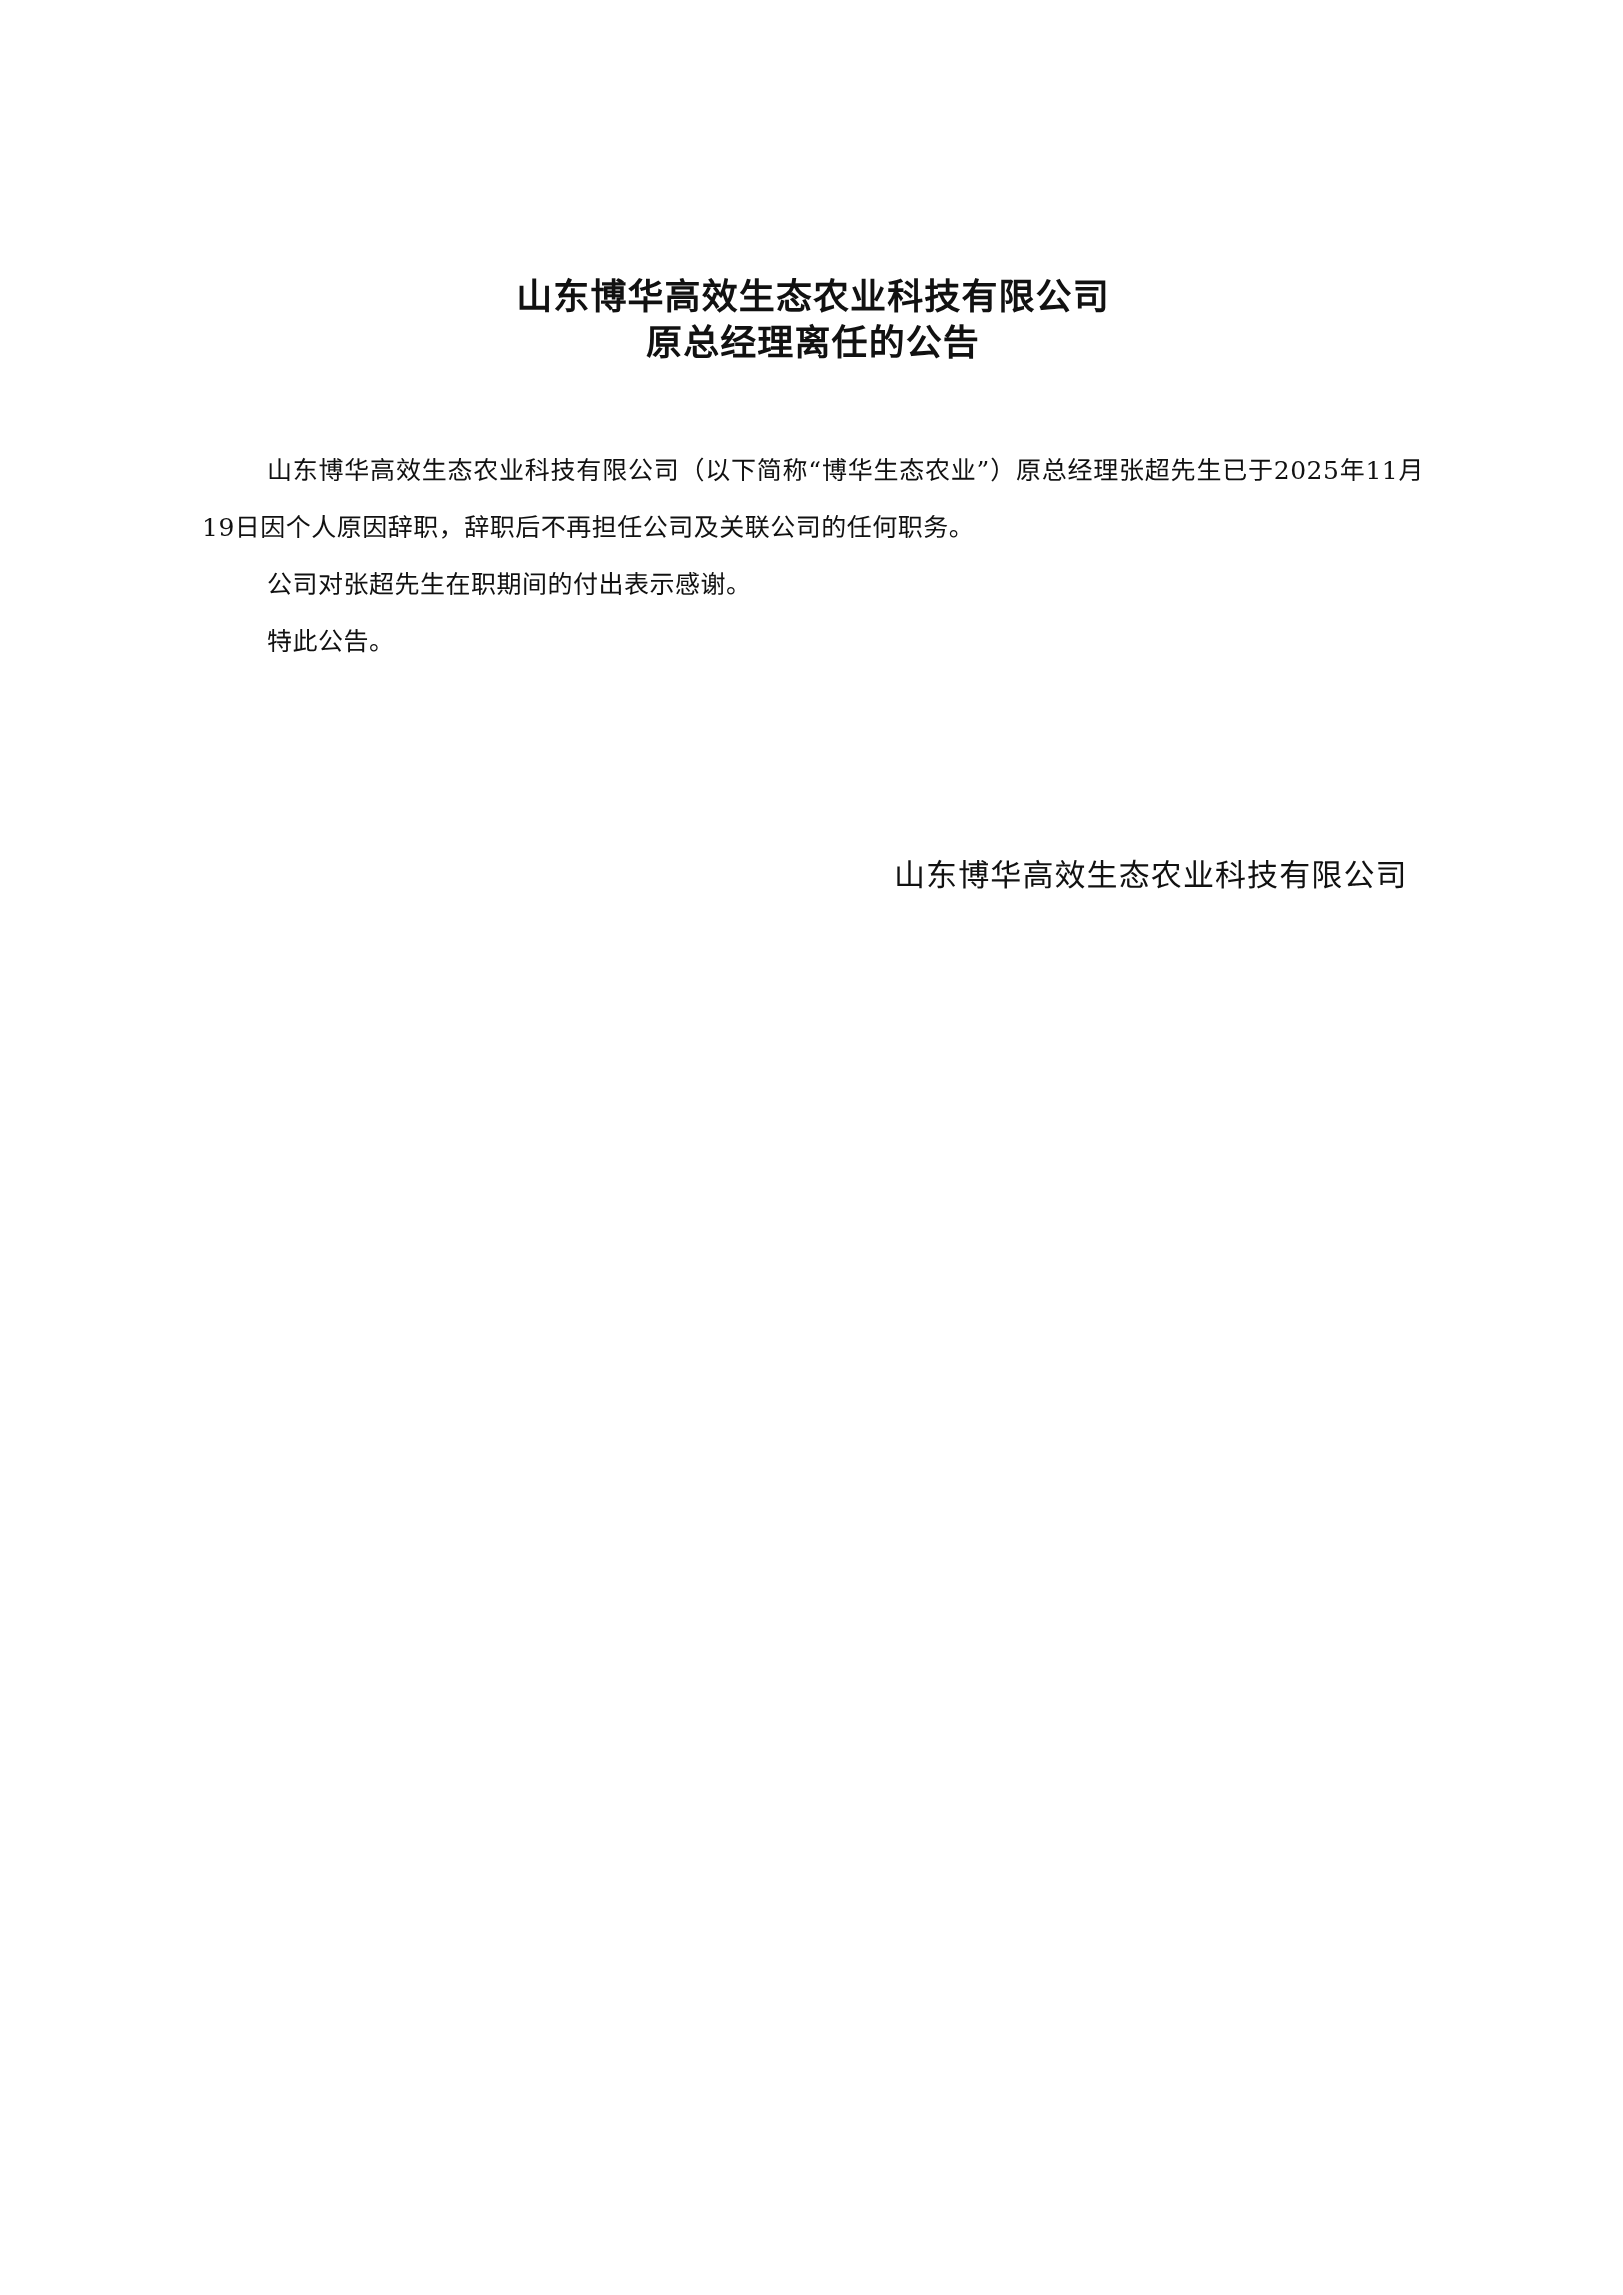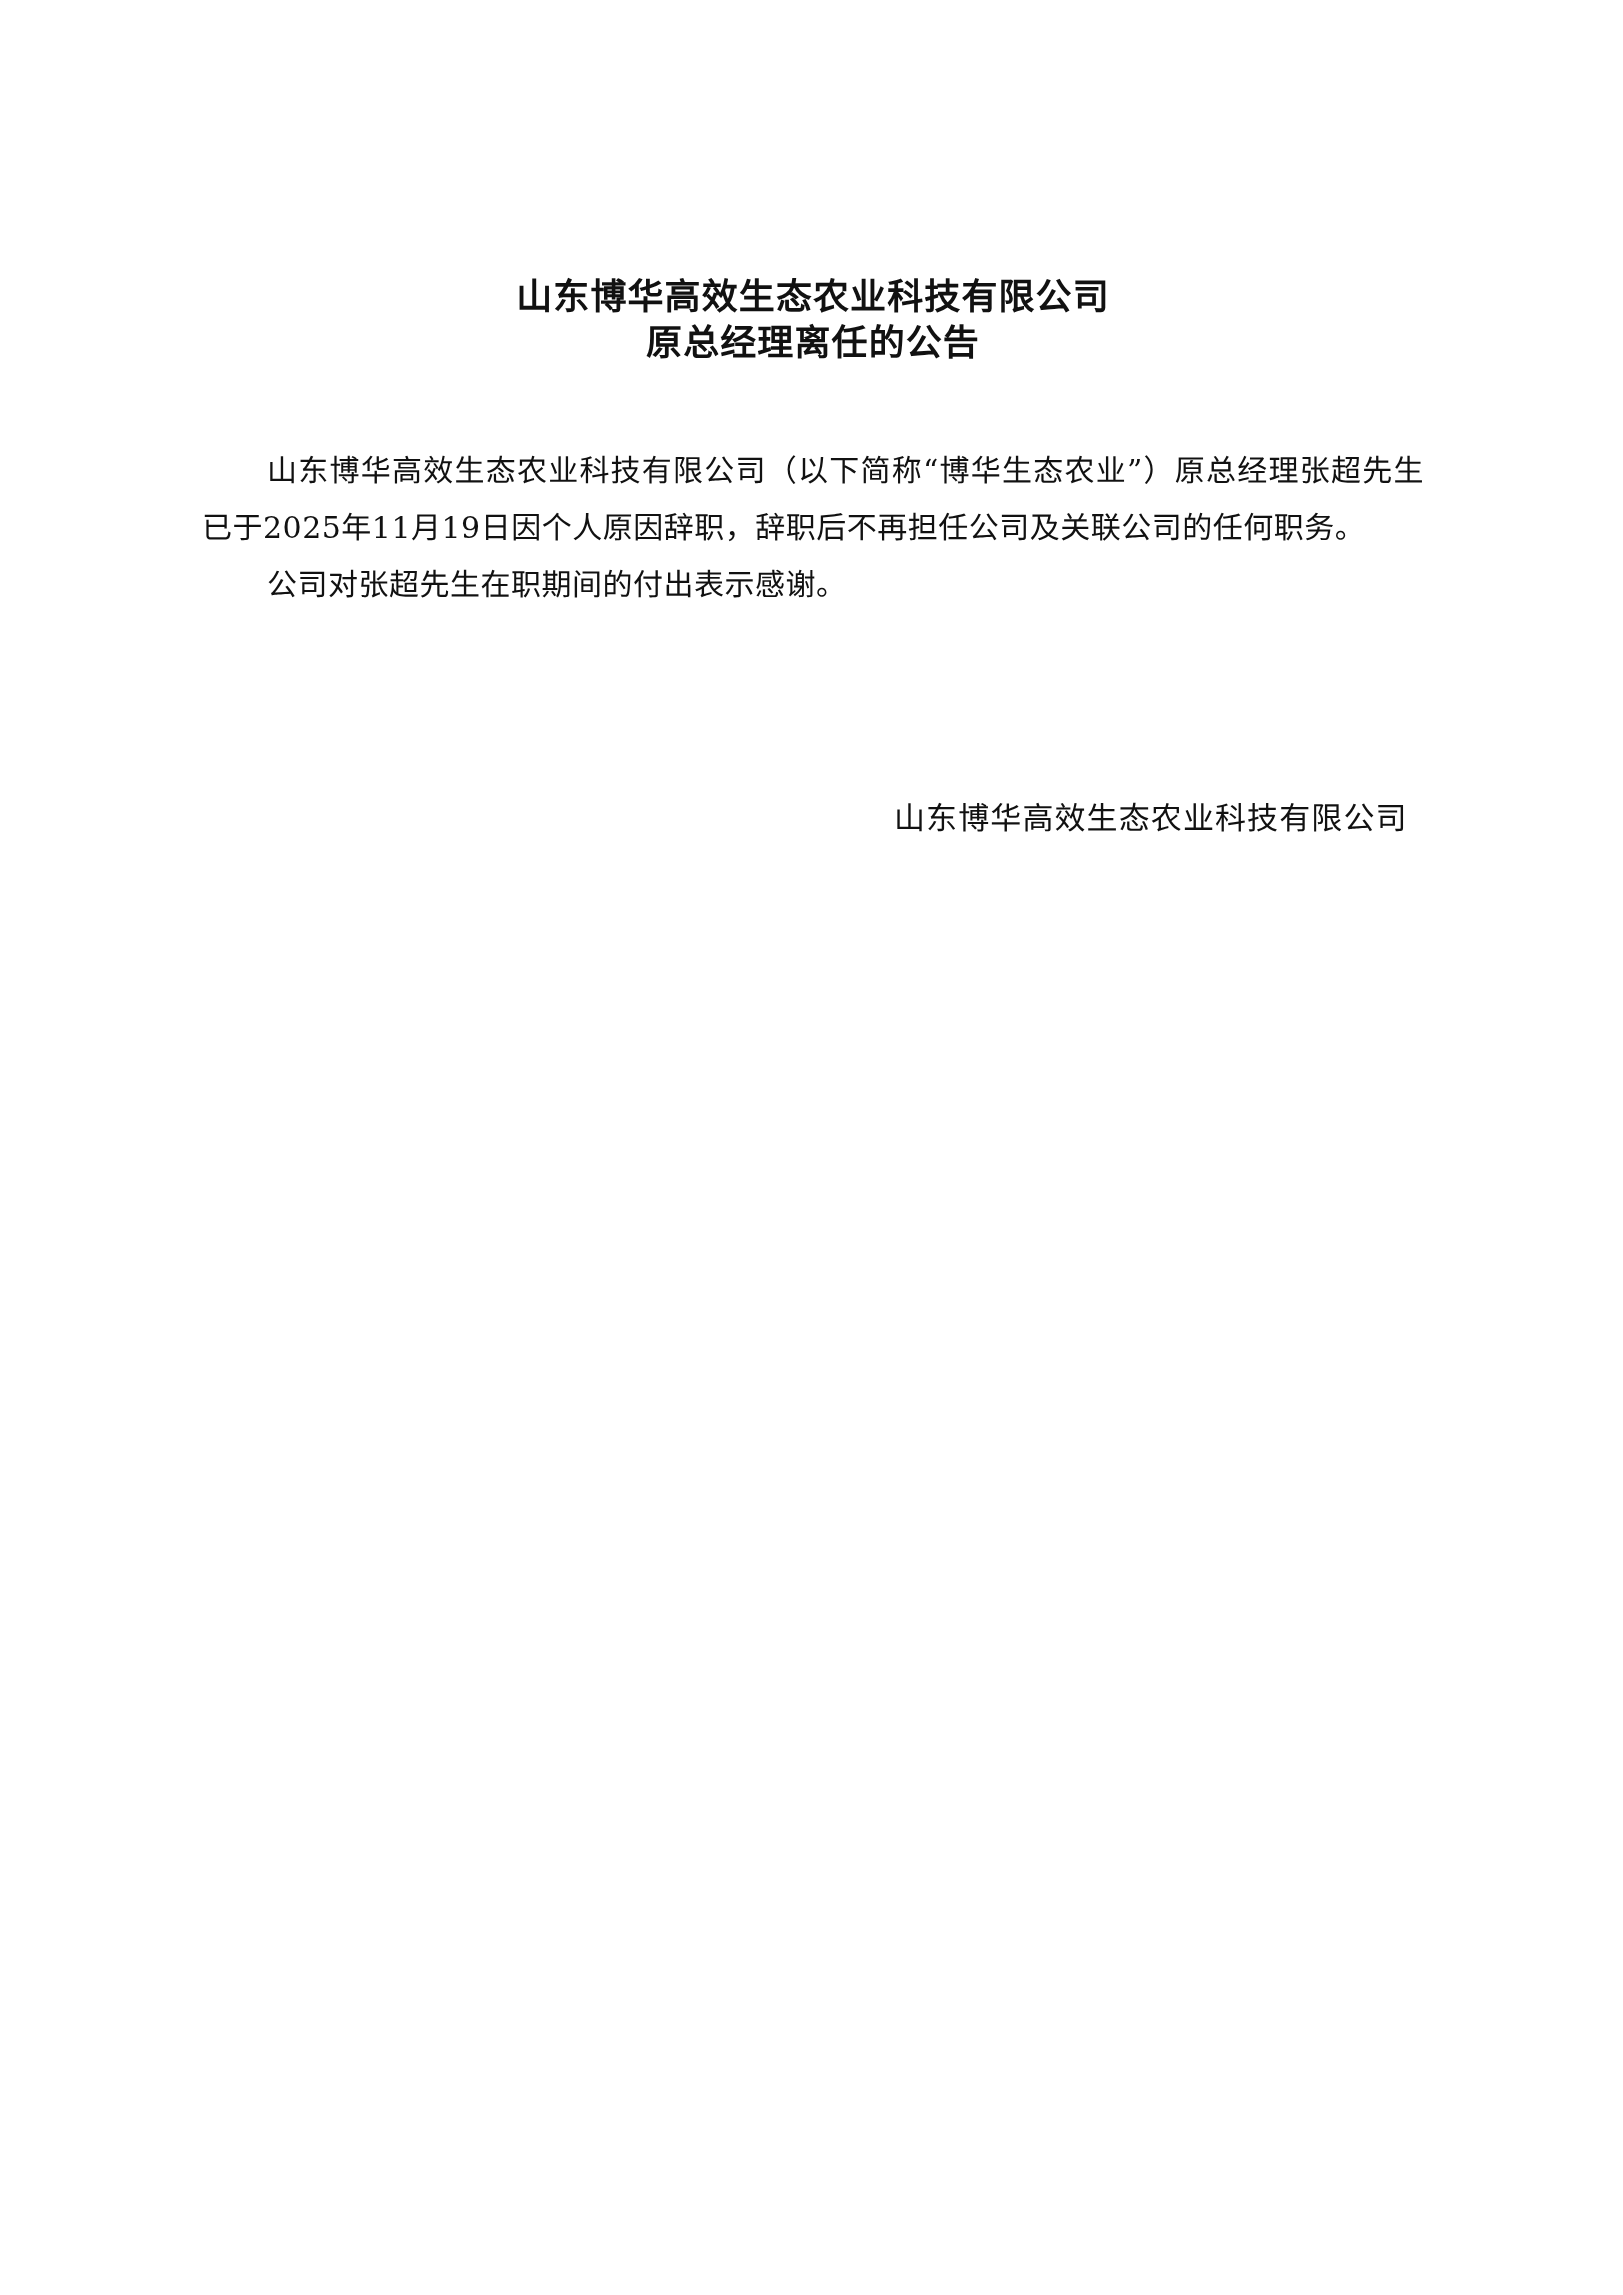--- a/index.html
+++ b/index.html
@@ -51,21 +51,21 @@
   .doc-title .line + .line {
     margin-top: 10px;
   }
 
   .body-block {
     margin-top: 82px;
   }
 
   .para {
     font-family: "DejaVu Serif", "Liberation Serif", serif;
-    font-size: 30px;
+    font-size: 25px;
     line-height: 57px;
     text-align: justify;
     text-justify: inter-ideograph;
     letter-spacing: 0.5px;
     color: #111111;
     margin: 0;
   }
 
   .para.indent {
     text-indent: 65px;
@@ -102,20 +102,21 @@
   <div class="content">
 
     <div class="doc-title">
       <span class="line">山东博华高效生态农业科技有限公司</span>
       <span class="line">原总经理离任的公告</span>
     </div>
 
     <div class="body-block">
       <p class="para indent">山东博华高效生态农业科技有限公司（以下简称“博华生态农业”）原总经理张超先生已于2025年11月19日因个人原因辞职，辞职后不再担任公司及关联公司的任何职务。</p>
       <p class="para indent">公司对张超先生在职期间的付出表示感谢。</p>
+      <p class="para indent">特此公告。</p>
     </div>
 
     <div class="sign-block">
       <span class="sign-line">山东博华高效生态农业科技有限公司</span>
     </div>
 
   </div>
 
 </div>
 

